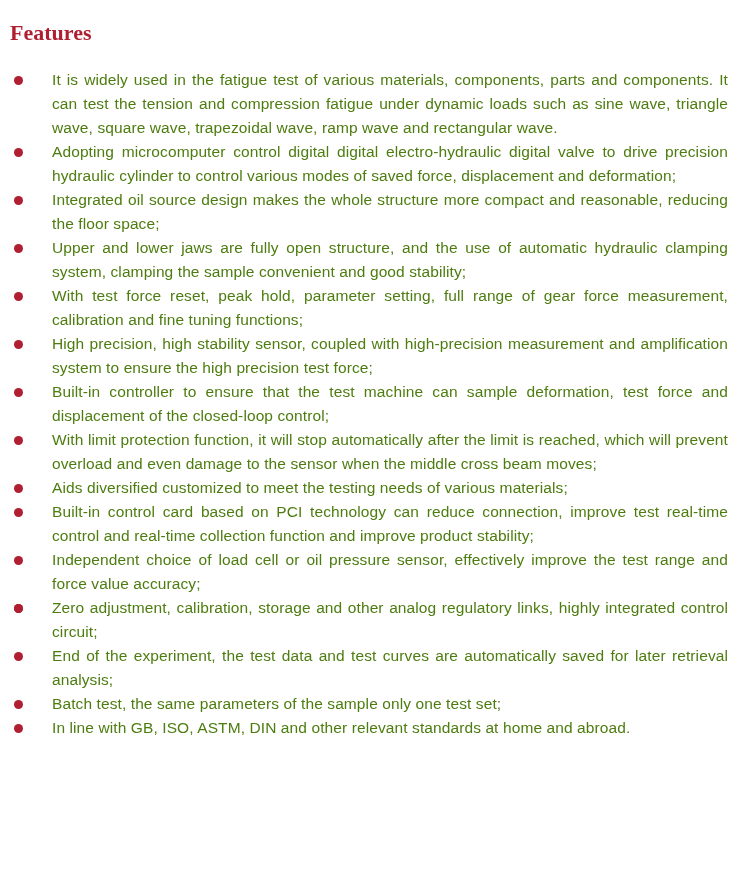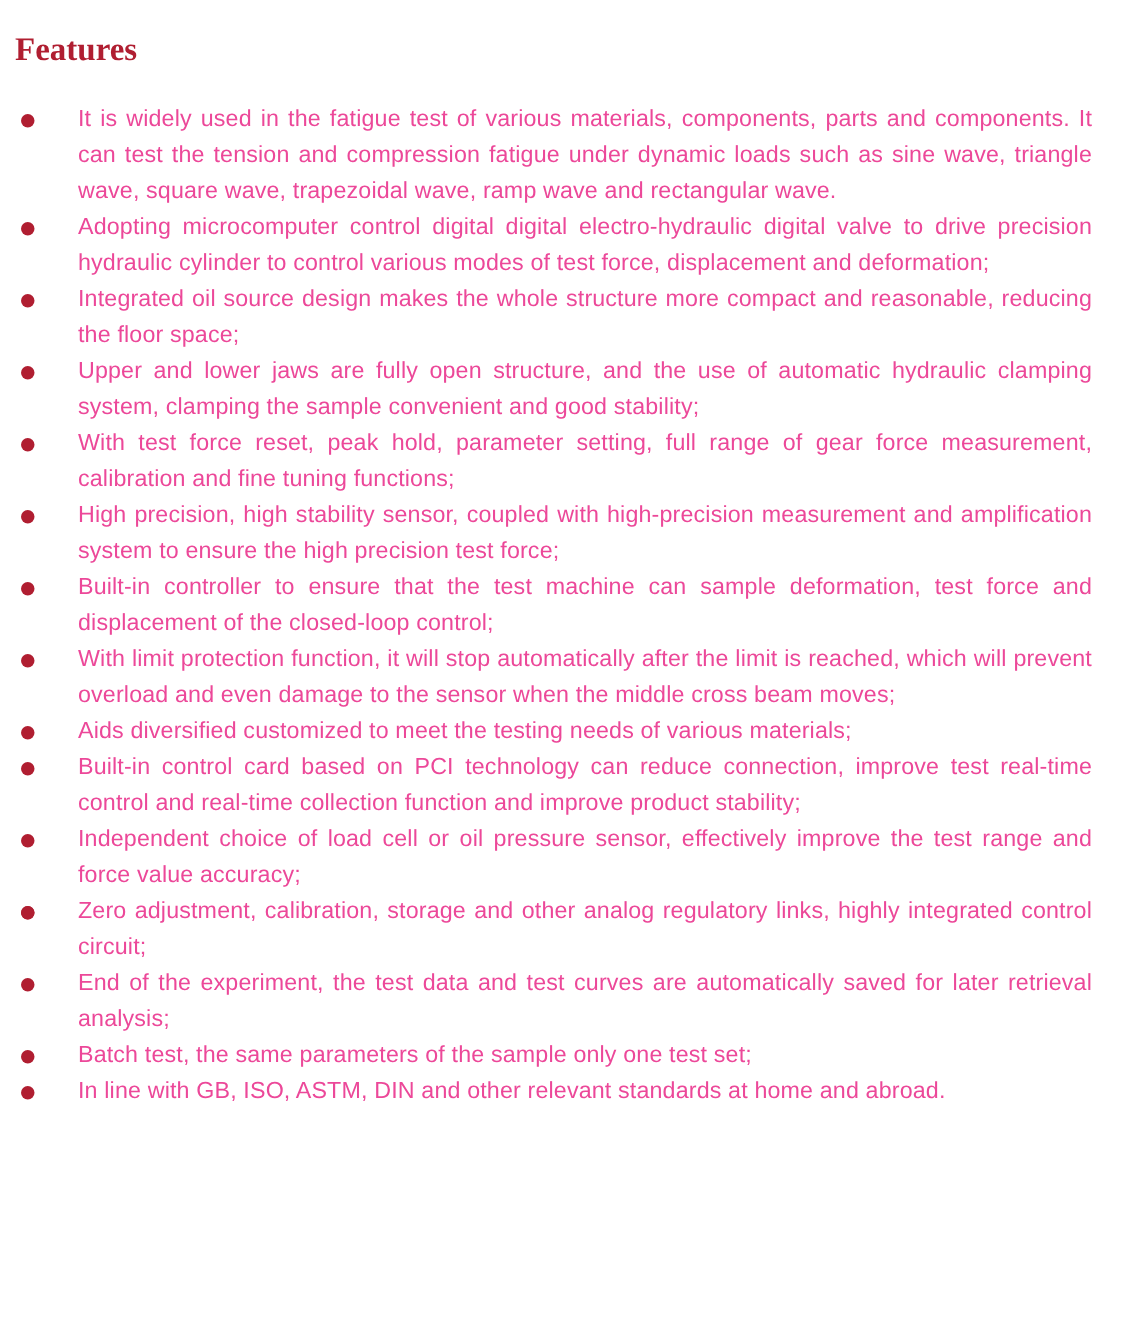--- a/index.html
+++ b/index.html
@@ -35,41 +35,41 @@
     padding: 0;
     list-style: none;
   }
   .feature-item {
     position: relative;
     padding: 0 22px 0 52px;
     text-align: justify;
     font-size: 15.5px;
     line-height: 24px;
     font-weight: 400;
-    color: #ec4899;
+    color: #4d7c0f;
     letter-spacing: 0.1px;
   }
   .bullet-icon {
     position: absolute;
     left: 14px;
     top: 7.5px;
     width: 9px;
     height: 9px;
     border-radius: 50%;
     background: #b01e31;
   }
 </style>
 </head>
 <body>
 
 <div class="page">
   <h1 class="page-title">Features</h1>
   <ul class="features-list">
       <li class="feature-item"><span class="bullet-icon"></span><span>It is widely used in the fatigue test of various materials, components, parts and components. It can test the tension and compression fatigue under dynamic loads such as sine wave, triangle wave, square wave, trapezoidal wave, ramp wave and rectangular wave.</span></li>
-      <li class="feature-item"><span class="bullet-icon"></span><span>Adopting microcomputer control digital digital electro-hydraulic digital valve to drive precision hydraulic cylinder to control various modes of test force, displacement and deformation;</span></li>
+      <li class="feature-item"><span class="bullet-icon"></span><span>Adopting microcomputer control digital digital electro-hydraulic digital valve to drive precision hydraulic cylinder to control various modes of saved force, displacement and deformation;</span></li>
       <li class="feature-item"><span class="bullet-icon"></span><span>Integrated oil source design makes the whole structure more compact and reasonable, reducing the floor space;</span></li>
       <li class="feature-item"><span class="bullet-icon"></span><span>Upper and lower jaws are fully open structure, and the use of automatic hydraulic clamping system, clamping the sample convenient and good stability;</span></li>
       <li class="feature-item"><span class="bullet-icon"></span><span>With test force reset, peak hold, parameter setting, full range of gear force measurement, calibration and fine tuning functions;</span></li>
       <li class="feature-item"><span class="bullet-icon"></span><span>High precision, high stability sensor, coupled with high-precision measurement and amplification system to ensure the high precision test force;</span></li>
       <li class="feature-item"><span class="bullet-icon"></span><span>Built-in controller to ensure that the test machine can sample deformation, test force and displacement of the closed-loop control;</span></li>
       <li class="feature-item"><span class="bullet-icon"></span><span>With limit protection function, it will stop automatically after the limit is reached, which will prevent overload and even damage to the sensor when the middle cross beam moves;</span></li>
       <li class="feature-item"><span class="bullet-icon"></span><span>Aids diversified customized to meet the testing needs of various materials;</span></li>
       <li class="feature-item"><span class="bullet-icon"></span><span>Built-in control card based on PCI technology can reduce connection, improve test real-time control and real-time collection function and improve product stability;</span></li>
       <li class="feature-item"><span class="bullet-icon"></span><span>Independent choice of load cell or oil pressure sensor, effectively improve the test range and force value accuracy;</span></li>
       <li class="feature-item"><span class="bullet-icon"></span></li>

